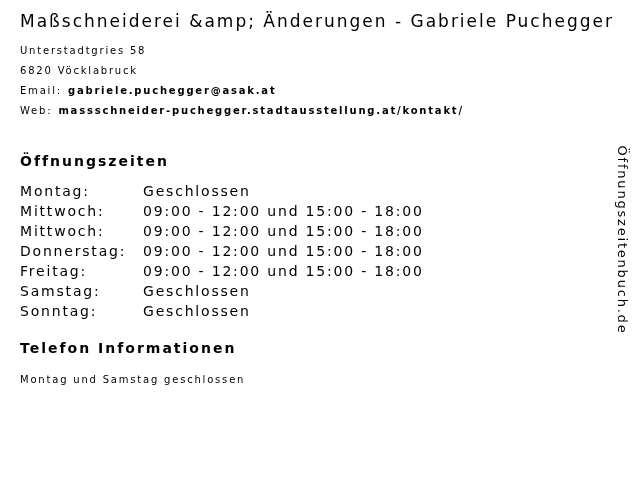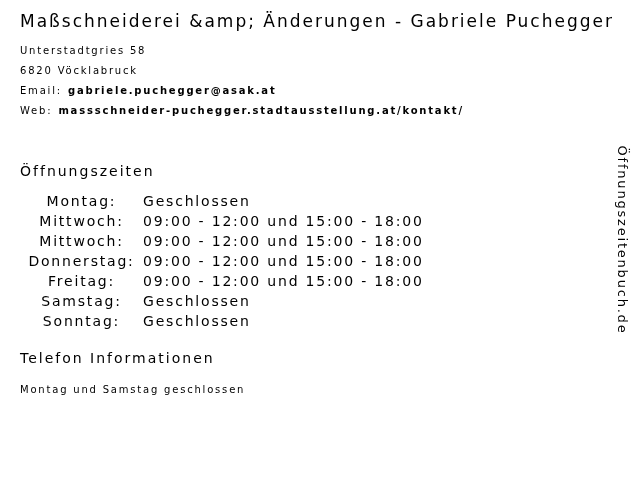--- a/index.html
+++ b/index.html
@@ -32,32 +32,32 @@
   }
   .contact {
     margin-top: 9px;
     font-size: 10px;
     line-height: 20px;
     letter-spacing: 1.8px;
   }
   .contact .label { margin-right: 6px; }
   .section-heading {
     font-size: 14px;
-    font-weight: normal;
+    font-weight: bold;
     line-height: 20px;
     letter-spacing: 2px;
-    margin: 40px 0 0 0;
+    margin: 30px 0 0 0;
   }
   .hours-table {
     margin-top: 10px;
     font-size: 14px;
     line-height: 20px;
     letter-spacing: 1.8px;
   }
-  .hours-row { display: flex; text-align: center; }
+  .hours-row { display: flex; }
   .hours-row .day { width: 123px; flex: 0 0 123px; }
   .heading-2 { margin-top: 17px; }
   .info-text {
     margin-top: 12px;
     font-size: 10px;
     line-height: 20px;
     letter-spacing: 1.8px;
   }
   .branding-vertical {
     position: absolute;

